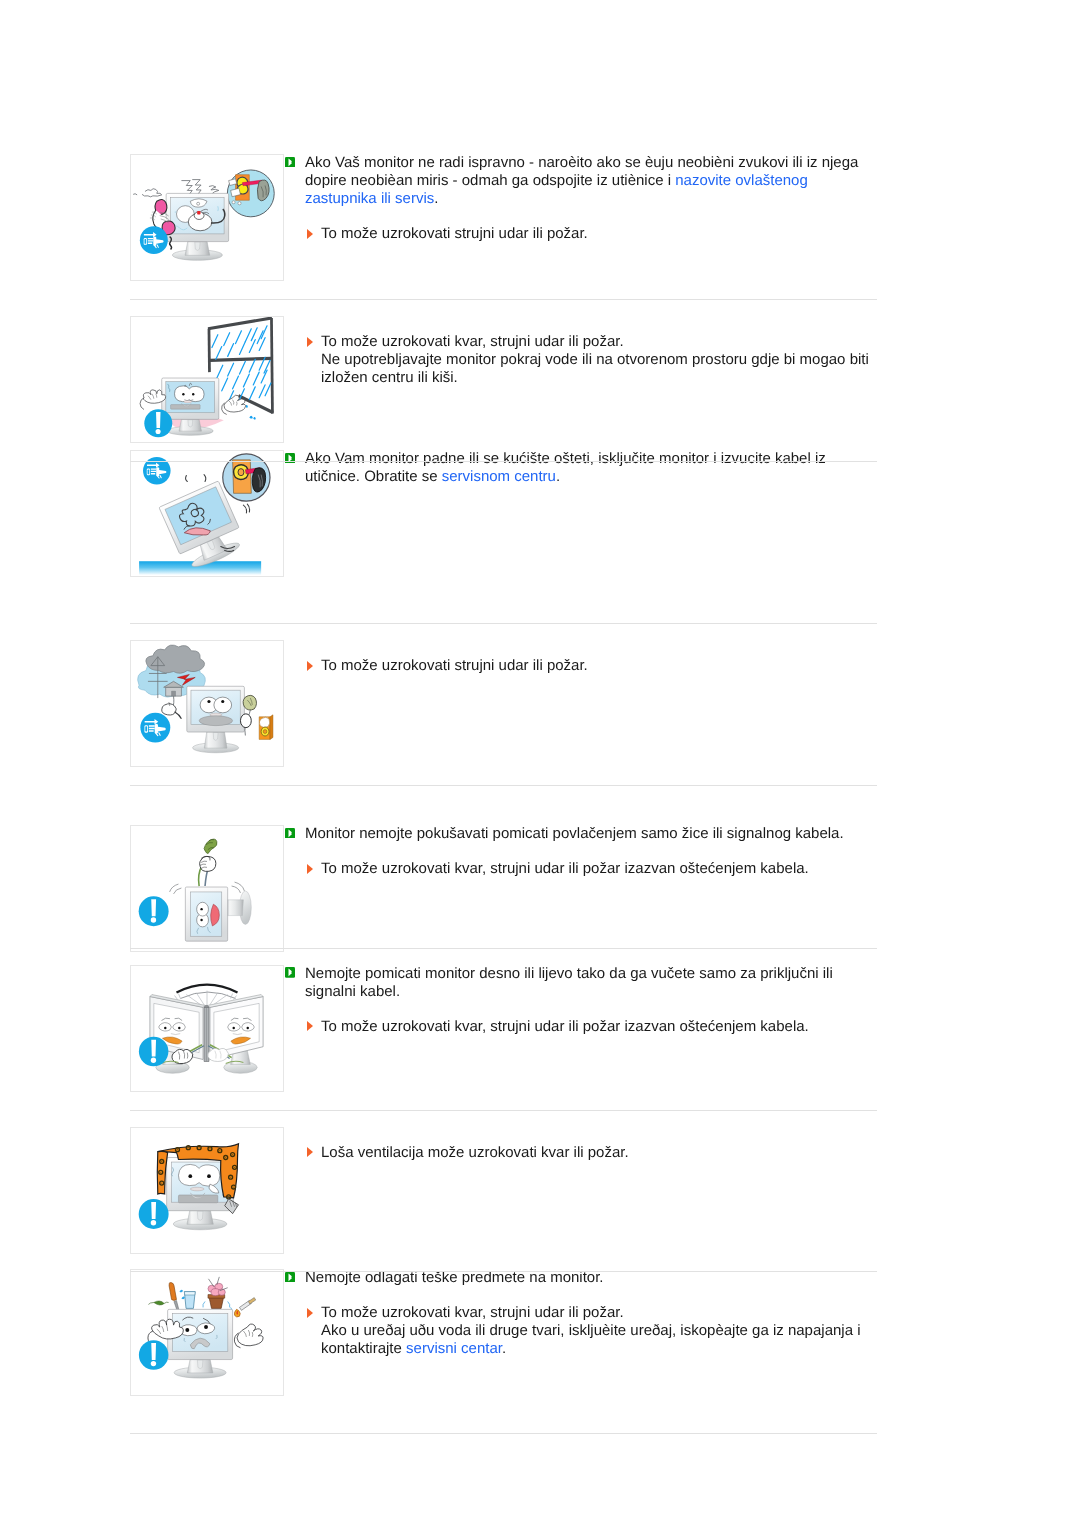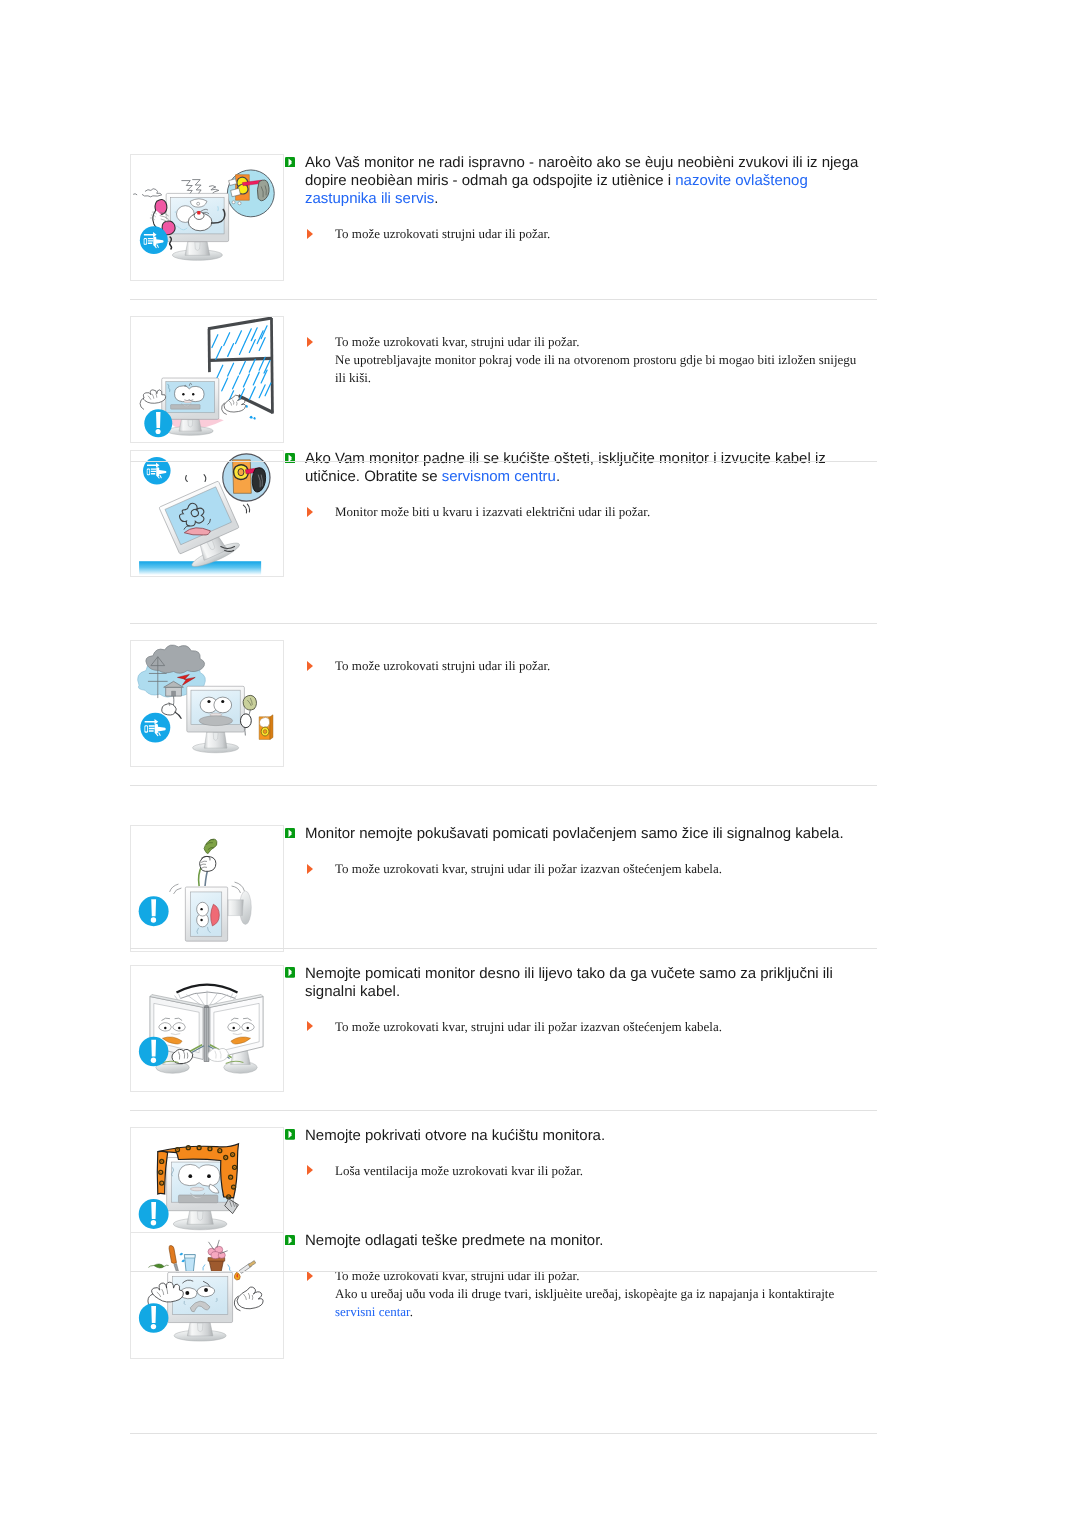--- a/index.html
+++ b/index.html
@@ -14,21 +14,21 @@
           border:1px solid #e6e6e6;background:#fff;box-sizing:border-box;overflow:hidden;}
   .figbox svg{display:block;position:absolute;left:0;top:0;width:152px;height:125px;}
   .body{position:absolute;left:155px;top:0px;width:583px;}
   .mainblock{position:relative;padding-left:20px;}
   .gicon{position:absolute;left:-0.25px;top:2.6px;width:10px;height:10.7px;line-height:0;}
   .maintext{font-size:15.0px;line-height:18px;color:#1a1a1a;margin:0;padding:0;}
   .link{color:#2166f5;}
   .note{position:relative;padding-left:36px;margin-top:17px;width:596px;box-sizing:border-box;}
   .tri{position:absolute;left:21.8px;top:3.6px;width:0;height:0;
        border-left:6.3px solid #f4632a;border-top:5.3px solid transparent;border-bottom:5.3px solid transparent;}
-  .notetext{font-size:13px;line-height:18px;color:#1a1a1a;margin:14px;padding:0;font-family:Liberation Serif, serif;}
+  .notetext{font-size:15.0px;line-height:18px;color:#1a1a1a;margin:0;padding:0;}
   .sep{position:absolute;left:130px;width:747px;height:1px;background:#e1e1e1;}
 </style>
 </head>
 <body>
 
 <div id="page">
 <div class="section" style="top:154px">
   <div class="figbox">
         <svg viewBox="0 0 154 127">
           <defs>
@@ -240,21 +240,21 @@
               <circle cx="0" cy="0" r="14.3" fill="#12a8e4"></circle>
               <path d="M-2.3 -11.5 h4.6 l-0.5 16.3 h-3.6 z" fill="#ffffff"></path>
               <circle cx="-0.2" cy="8.4" r="2.6" fill="#ffffff"></circle>
             </g>
           </g>
         </svg>
       </div>
   <div class="body">
     <div class="note">
       <span class="tri"></span>
-      <p class="notetext"><span>To može uzrokovati kvar, strujni udar ili požar.</span><br><span>Ne upotrebljavajte monitor pokraj vode ili na otvorenom prostoru gdje bi mogao biti izložen snijegu ili kiši.</span></p>
+      <p class="notetext"><span>To može uzrokovati kvar, strujni udar ili požar.</span><br><span>Ne upotrebljavajte monitor pokraj vode ili na otvorenom prostoru gdje bi mogao biti izložen centru ili kiši.</span></p>
     </div>
   </div>
 </div>
 <div class="section" style="top:450px">
   <div class="figbox">
         <svg viewBox="0 0 154 127">
           <defs>
  <linearGradient id="gStand2" x1="0" y1="0" x2="1" y2="0">
    <stop offset="0" stop-color="#c4c7c9"></stop>
               <stop offset="0.18" stop-color="#f6f7f7"></stop>
@@ -329,24 +329,20 @@
           </g>
         </svg>
       </div>
   <div class="body">
     <div class="mainblock">
       <span class="gicon"><svg viewBox="0 0 20 21.4" width="10" height="10.7">
               <rect x="0" y="0" width="20" height="21.4" rx="2.6" ry="2.6" fill="#059b12"></rect>
               <path d="M7.0 3.0 L13.8 8.4 L12.2 10.4 L14.2 12.2 L7.0 18.4 Z" fill="#ffffff"></path>
             </svg></span>
       <p class="maintext"><span>Ako Vam monitor padne ili se kućište ošteti, isključite monitor i izvucite kabel iz utičnice. Obratite se </span><span class="link">servisnom centru</span><span>.</span></p>
-    </div>
-    <div class="note">
-      <span class="tri"></span>
-      <p class="notetext"><span>Monitor može biti u kvaru i izazvati električni udar ili požar.</span></p>
     </div>
   </div>
 </div>
 <div class="section" style="top:640px">
   <div class="figbox">
         <svg viewBox="0 0 154 127">
           <defs>
  <linearGradient id="gStand3" x1="0" y1="0" x2="1" y2="0">
    <stop offset="0" stop-color="#c4c7c9"></stop>
               <stop offset="0.18" stop-color="#f6f7f7"></stop>
@@ -718,34 +714,27 @@
             </g>
             <g transform="translate(22.8,87.4) scale(1.06294)">
               <circle cx="0" cy="0" r="14.3" fill="#12a8e4"></circle>
               <path d="M-2.3 -11.5 h4.6 l-0.5 16.3 h-3.6 z" fill="#ffffff"></path>
               <circle cx="-0.2" cy="8.4" r="2.6" fill="#ffffff"></circle>
             </g>
           </g>
         </svg>
       </div>
   <div class="body">
-    <div class="mainblock">
-      <span class="gicon"><svg viewBox="0 0 20 21.4" width="10" height="10.7">
-              <rect x="0" y="0" width="20" height="21.4" rx="2.6" ry="2.6" fill="#059b12"></rect>
-              <path d="M7.0 3.0 L13.8 8.4 L12.2 10.4 L14.2 12.2 L7.0 18.4 Z" fill="#ffffff"></path>
-            </svg></span>
-      <p class="maintext"><span>Nemojte pokrivati otvore na kućištu monitora.</span></p>
-    </div>
     <div class="note">
       <span class="tri"></span>
       <p class="notetext"><span>Loša ventilacija može uzrokovati kvar ili požar.</span></p>
     </div>
   </div>
 </div>
-<div class="section" style="top:1232px">
+<div class="section" style="top:1269px">
   <div class="figbox">
         <svg viewBox="0 0 154 127">
           <defs>
  <linearGradient id="gStand7" x1="0" y1="0" x2="1" y2="0">
    <stop offset="0" stop-color="#c4c7c9"></stop>
               <stop offset="0.18" stop-color="#f6f7f7"></stop>
    <stop offset="0.5" stop-color="#e6e8e9"></stop>
               <stop offset="0.8" stop-color="#cdd0d2"></stop>
    <stop offset="1" stop-color="#aeb1b3"></stop>
  </linearGradient>

